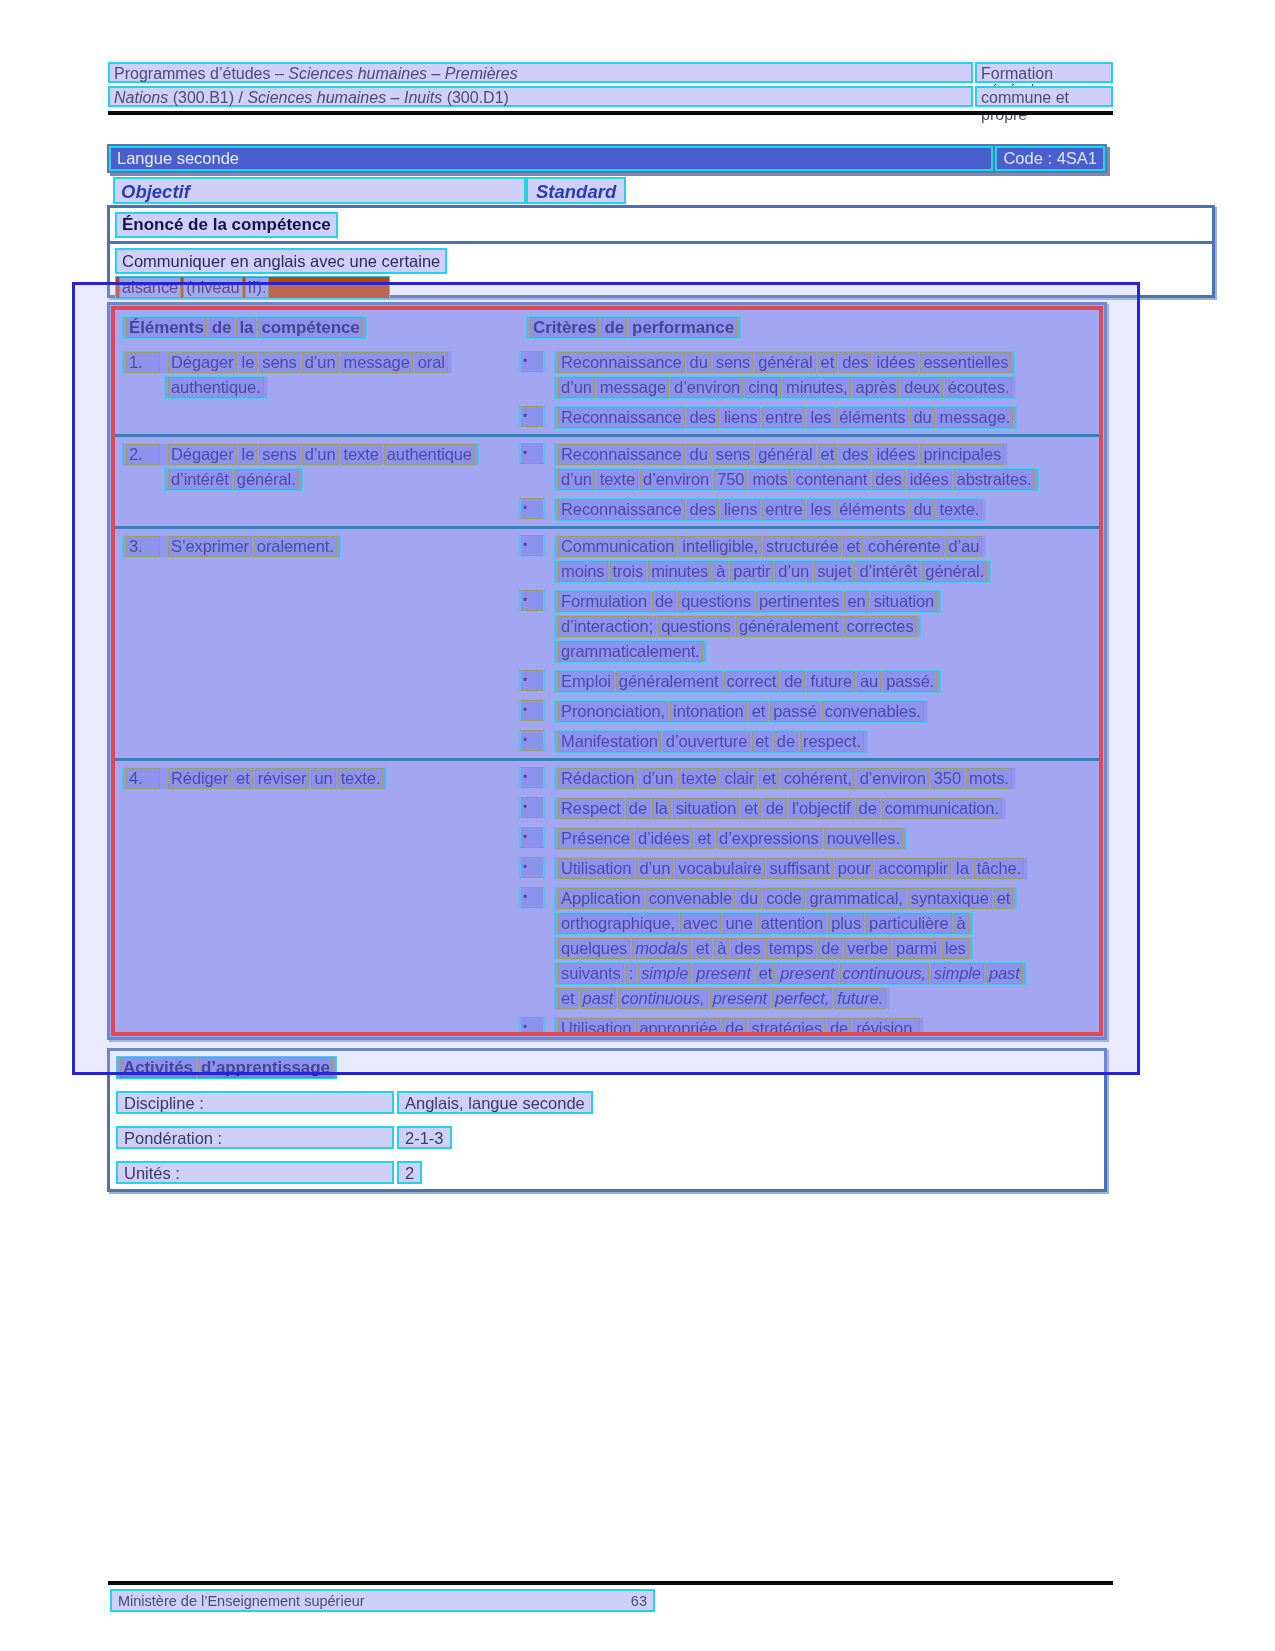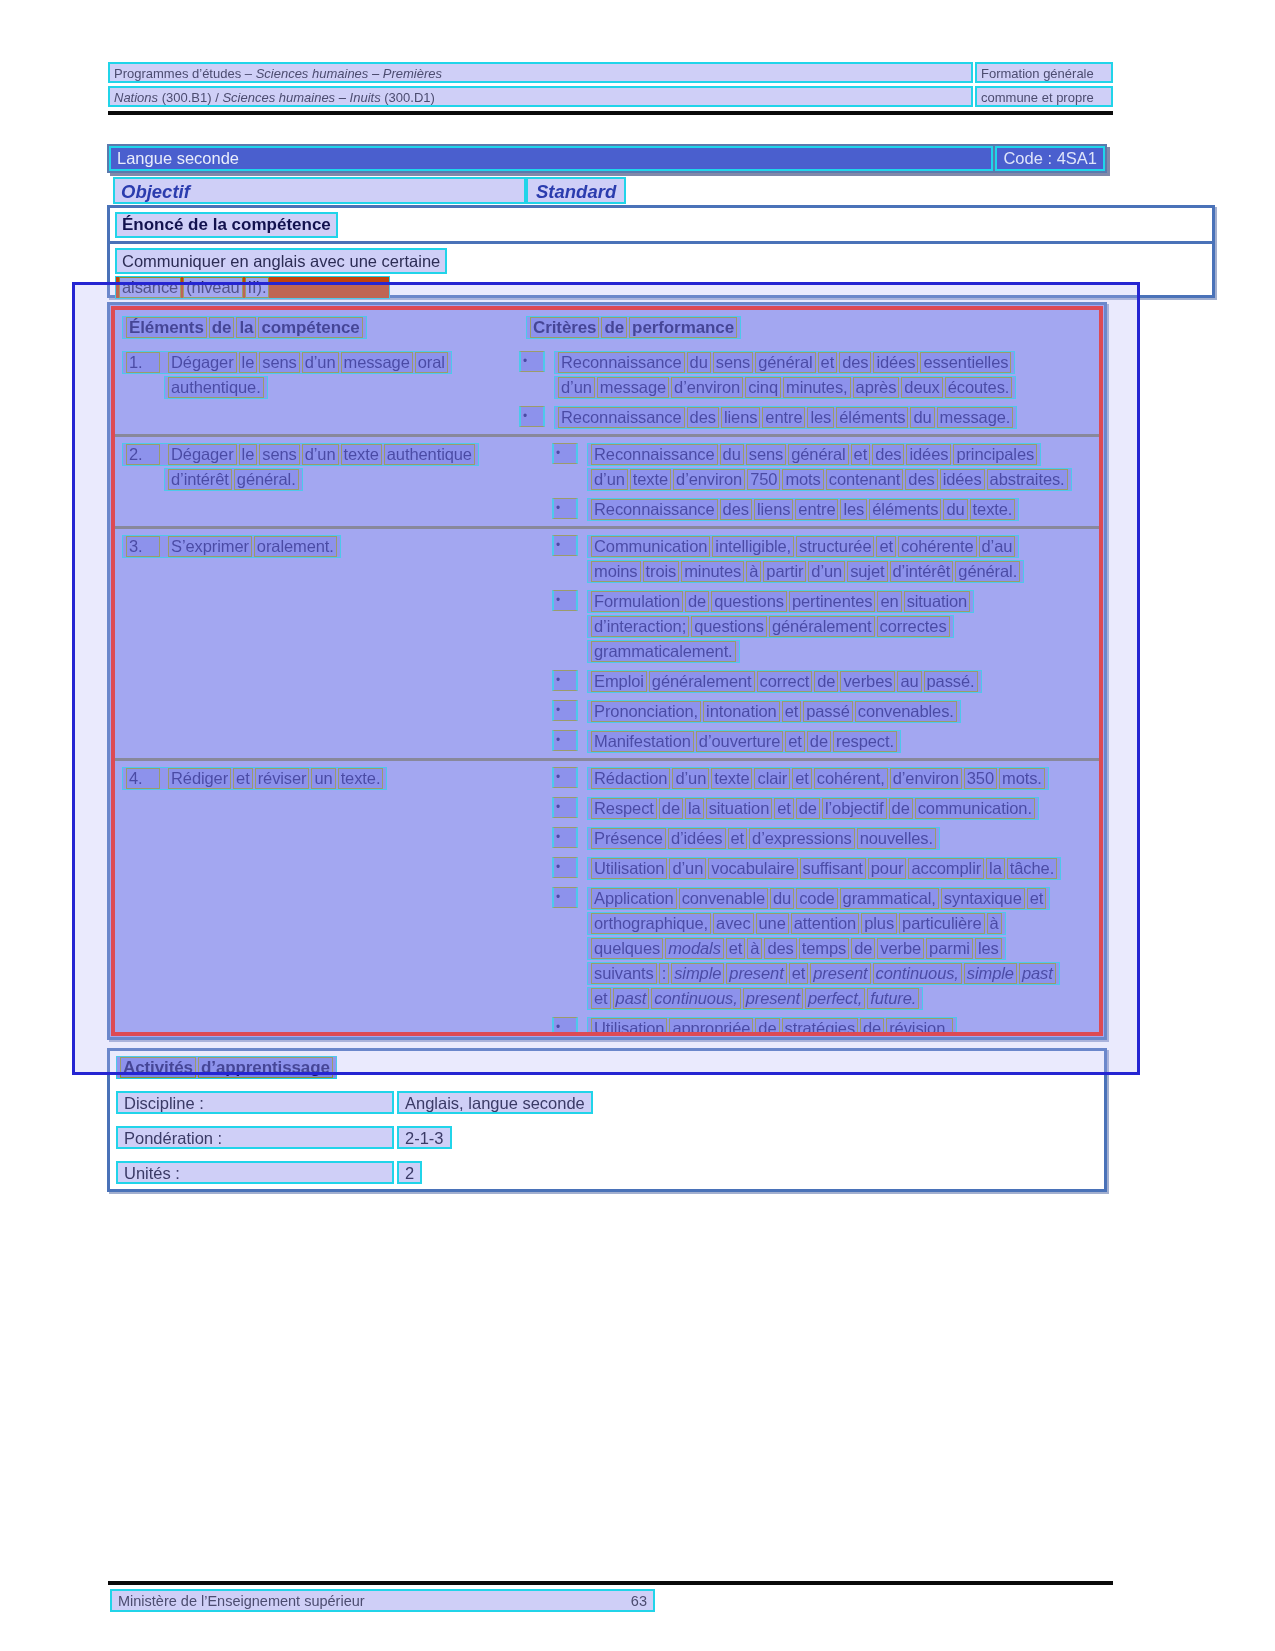--- a/index.html
+++ b/index.html
@@ -13,21 +13,21 @@
   
   .hl{border:2px solid #21d4e9;background:#cfcff7;box-sizing:border-box;}
   .tl{border:1.5px solid #1fd0e6;background:#8289e9;box-sizing:border-box;
       display:inline-block;padding:0 2px;line-height:21px;white-space:nowrap;}
   .w{border:1px solid #8e8e2e;background:#7a82e7;display:inline-block;
      padding:0 2px;margin:0 1px;line-height:19px;}
   .it{font-style:italic;}
   .b{font-weight:bold;}
 
   
-  .hdr{position:absolute;top:62px;left:0;width:1005px;font-size:13px;color:#4c4c70;}
+  .hdr{position:absolute;top:62px;left:0;width:1005px;font-size:16px;color:#4c4c70;}
   .hdr-row{display:flex;justify-content:space-between;margin-bottom:3px;}
   .hdr-left{flex:1;height:21px;padding:1px 4px;line-height:17px;margin-right:2px;}
   .hdr-right{width:138px;height:21px;padding:1px 4px;line-height:17px;text-align:left;}
   .rule{position:absolute;left:0;width:1005px;height:4px;background:#0a0a0a;}
   .rule-top{top:111px;}
   .rule-bottom{top:1581px;}
 
   
   .titlebar{position:absolute;top:144px;left:-1px;width:1000px;height:29px;
     background:#5a7aae;box-shadow:3px 3px 0 rgba(25,40,100,0.55);
@@ -56,21 +56,21 @@
 
   
   .tablebox{position:absolute;top:302px;left:-1px;width:1000px;height:738px;background:#9aa0ee;}
   .redbox{position:absolute;inset:1px;border:4px solid #ec1a0e;overflow:hidden;}
   .thead{display:flex;padding:6px 0 6px 0;}
   .thead .c1{width:404px;padding-left:7px;}
   .thead .c2{flex:1;}
   .thead .tl{font-weight:bold;color:#14146c;font-size:17px;}
   .thead .w{font-weight:bold;}
   .trow{display:flex;padding:6px 0 5px 0;}
-  .trow.sep{border-top:3px solid #737373;gap:33px;}
+  .trow.sep{border-top:3px solid #0369a1;}
   .tcell-l{width:404px;padding-left:7px;box-sizing:border-box;}
   .tcell-r{flex:1;padding-right:4px;}
   .tline-row{margin-bottom:2px;}
   .cont{margin-left:42px;display:inline-block;}
   .crit{margin-bottom:7px;}
   .crit:last-child{margin-bottom:0;}
   .crit .first{display:flex;align-items:flex-start;}
   .bullet{border:1px solid #8e8e2e;background:#7a82e7;width:26px;height:21px;
     box-sizing:border-box;display:inline-block;color:#1b1b80;font-size:12px;
     line-height:18px;padding-left:2px;margin-right:9px;border-right:2px solid #1fd0e6;border-left:2px solid #1fd0e6;}
@@ -204,21 +204,21 @@
                 <div class="first">
                   <span class="bullet">•</span>
                   <span class="tl tbl-txt"><span class="w">Formulation</span><span class="w">de</span><span class="w">questions</span><span class="w">pertinentes</span><span class="w">en</span><span class="w">situation</span></span>
                 </div>
                 <div><span class="tl tbl-txt cline"><span class="w">d’interaction;</span><span class="w">questions</span><span class="w">généralement</span><span class="w">correctes</span></span></div>
                 <div><span class="tl tbl-txt cline"><span class="w">grammaticalement.</span></span></div>
               </div>
               <div class="crit">
                 <div class="first">
                   <span class="bullet">•</span>
-                  <span class="tl tbl-txt"><span class="w">Emploi</span><span class="w">généralement</span><span class="w">correct</span><span class="w">de</span><span class="w">verbes</span><span class="w">au</span><span class="w">passé.</span></span>
+                  <span class="tl tbl-txt"><span class="w">Emploi</span><span class="w">généralement</span><span class="w">correct</span><span class="w">de</span><span class="w">future</span><span class="w">au</span><span class="w">passé.</span></span>
                 </div>
               </div>
               <div class="crit">
                 <div class="first">
                   <span class="bullet">•</span>
                   <span class="tl tbl-txt"><span class="w">Prononciation,</span><span class="w">intonation</span><span class="w">et</span><span class="w">passé</span><span class="w">convenables.</span></span>
                 </div>
               </div>
               <div class="crit">
                 <div class="first">

